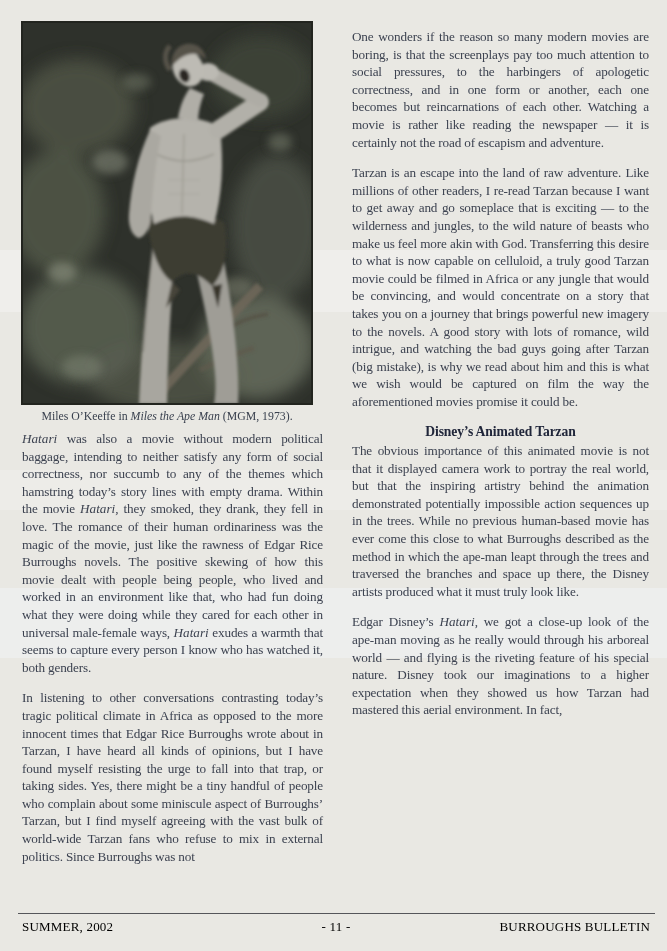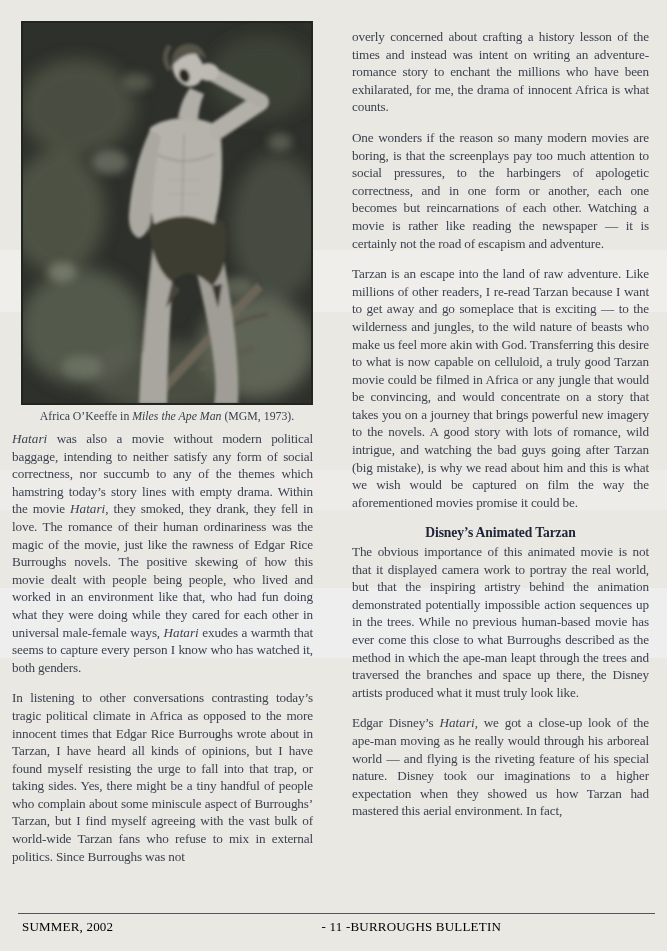--- a/index.html
+++ b/index.html
@@ -23,42 +23,42 @@
   .caption{
     position:absolute;left:16px;top:409px;width:302px;
     text-align:center;font-size:11.8px;color:#39404e;letter-spacing:0;
     line-height:14px;
   }
 
   .col{
     position:absolute;text-align:justify;color:#3c4250;
     font-size:13.2px;line-height:17.6px;letter-spacing:-0.15px;
   }
-  .col-left{left:12px;top:430px;width:301px;}
+  .col-left{left:22px;top:430px;width:301px;}
   .col-right{left:352px;top:28px;width:297px;}
   .col p{margin:0 0 13px 0;}
   .col p:last-child{margin-bottom:7px;}
   .col i{letter-spacing:0;}
   .section-heading{
     margin:0 0 1px 0;font-size:13.6px;font-weight:bold;color:#20263a;
     text-align:center;letter-spacing:-0.1px;line-height:17.6px;
   }
 
   .footer-rule{
     position:absolute;left:18px;top:913px;width:637px;height:1px;
     background:#55565a;
   }
   .footer{
     position:absolute;left:22px;top:919px;width:628px;
     display:grid;grid-template-columns:1fr auto 1fr;align-items:baseline;
     font-size:13px;color:#000000;letter-spacing:0.2px;
   }
   .footer .f-left{text-align:left;}
   .footer .f-center{text-align:left;}
-  .footer .f-right{}
+  .footer .f-right{text-align:right;}
 </style>
 </head>
 <body>
 
 <div class="scan-band band-a"></div>
 <div class="scan-band band-c"></div>
 <div class="scan-band band-b"></div>
 
 <div class="photo-frame">
   <svg width="290" height="382" viewBox="0 0 290 382">
@@ -126,29 +126,28 @@
         <ellipse cx="160" cy="52" rx="5" ry="7" fill="#2a2823"></ellipse>
       </g>
       <path d="M150,44 C148,30 158,20 170,22 C178,23 184,30 184,38 C176,28 162,30 150,44 Z" fill="#57524a"></path>
       <path d="M148,48 C142,40 142,30 148,24" stroke="#57524a" stroke-width="5" fill="none"></path>
     </g>
 
     <rect width="290" height="382" fill="none" stroke="#22241f" stroke-width="2"></rect>
   </svg>
 </div>
 
-<div class="caption"><span>Africa O’Keeffe in </span><i>Miles the Ape Man</i><span> (MGM, 1973).</span></div>
+<div class="caption"><span>Miles O’Keeffe in </span><i>Miles the Ape Man</i><span> (MGM, 1973).</span></div>
 
 <div class="col col-left">
   <p><i>Hatari</i><span> was also a movie without modern political baggage, intending to neither satisfy any form of social correctness, nor succumb to any of the themes which hamstring today’s story lines with empty drama. Within the movie </span><i>Hatari</i><span>, they smoked, they drank, they fell in love. The romance of their human ordinariness was the magic of the movie, just like the rawness of Edgar Rice Burroughs novels. The positive skewing of how this movie dealt with people being people, who lived and worked in an environment like that, who had fun doing what they were doing while they cared for each other in universal male-female ways, </span><i>Hatari</i><span> exudes a warmth that seems to capture every person I know who has watched it, both genders.</span></p>
   <p><span>In listening to other conversations contrasting today’s tragic political climate in Africa as opposed to the more innocent times that Edgar Rice Burroughs wrote about in Tarzan, I have heard all kinds of opinions, but I have found myself resisting the urge to fall into that trap, or taking sides. Yes, there might be a tiny handful of people who complain about some miniscule aspect of Burroughs’ Tarzan, but I find myself agreeing with the vast bulk of world-wide Tarzan fans who refuse to mix in external politics. Since Burroughs was not</span></p>
 </div>
 
 <div class="col col-right">
-  <p><span>overly concerned about crafting a history lesson of the times and instead was intent on writing an adventure-romance story to enchant the millions who have been exhilarated, for me, the drama of innocent Africa is what counts.</span></p>
   <p><span>One wonders if the reason so many modern movies are boring, is that the screenplays pay too much attention to social pressures, to the harbingers of apologetic correctness, and in one form or another, each one becomes but reincarnations of each other. Watching a movie is rather like reading the newspaper — it is certainly not the road of escapism and adventure.</span></p>
   <p><span>Tarzan is an escape into the land of raw adventure. Like millions of other readers, I re-read Tarzan because I want to get away and go someplace that is exciting — to the wilderness and jungles, to the wild nature of beasts who make us feel more akin with God. Transferring this desire to what is now capable on celluloid, a truly good Tarzan movie could be filmed in Africa or any jungle that would be convincing, and would concentrate on a story that takes you on a journey that brings powerful new imagery to the novels. A good story with lots of romance, wild intrigue, and watching the bad guys going after Tarzan (big mistake), is why we read about him and this is what we wish would be captured on film the way the aforementioned movies promise it could be.</span></p>
   <h3 class="section-heading">Disney’s Animated Tarzan</h3>
   <p><span>The obvious importance of this animated movie is not that it displayed camera work to portray the real world, but that the inspiring artistry behind the animation demonstrated potentially impossible action sequences up in the trees. While no previous human-based movie has ever come this close to what Burroughs described as the method in which the ape-man leapt through the trees and traversed the branches and space up there, the Disney artists produced what it must truly look like.</span></p>
   <p><span>Edgar Disney’s </span><i>Hatari</i><span>, we got a close-up look of the ape-man moving as he really would through his arboreal world — and flying is the riveting feature of his special nature. Disney took our imaginations to a higher expectation when they showed us how Tarzan had mastered this aerial environment. In fact,</span></p>
 </div>
 
 <div class="footer-rule"></div>
 <div class="footer">
   <span class="f-left">SUMMER, 2002</span>

